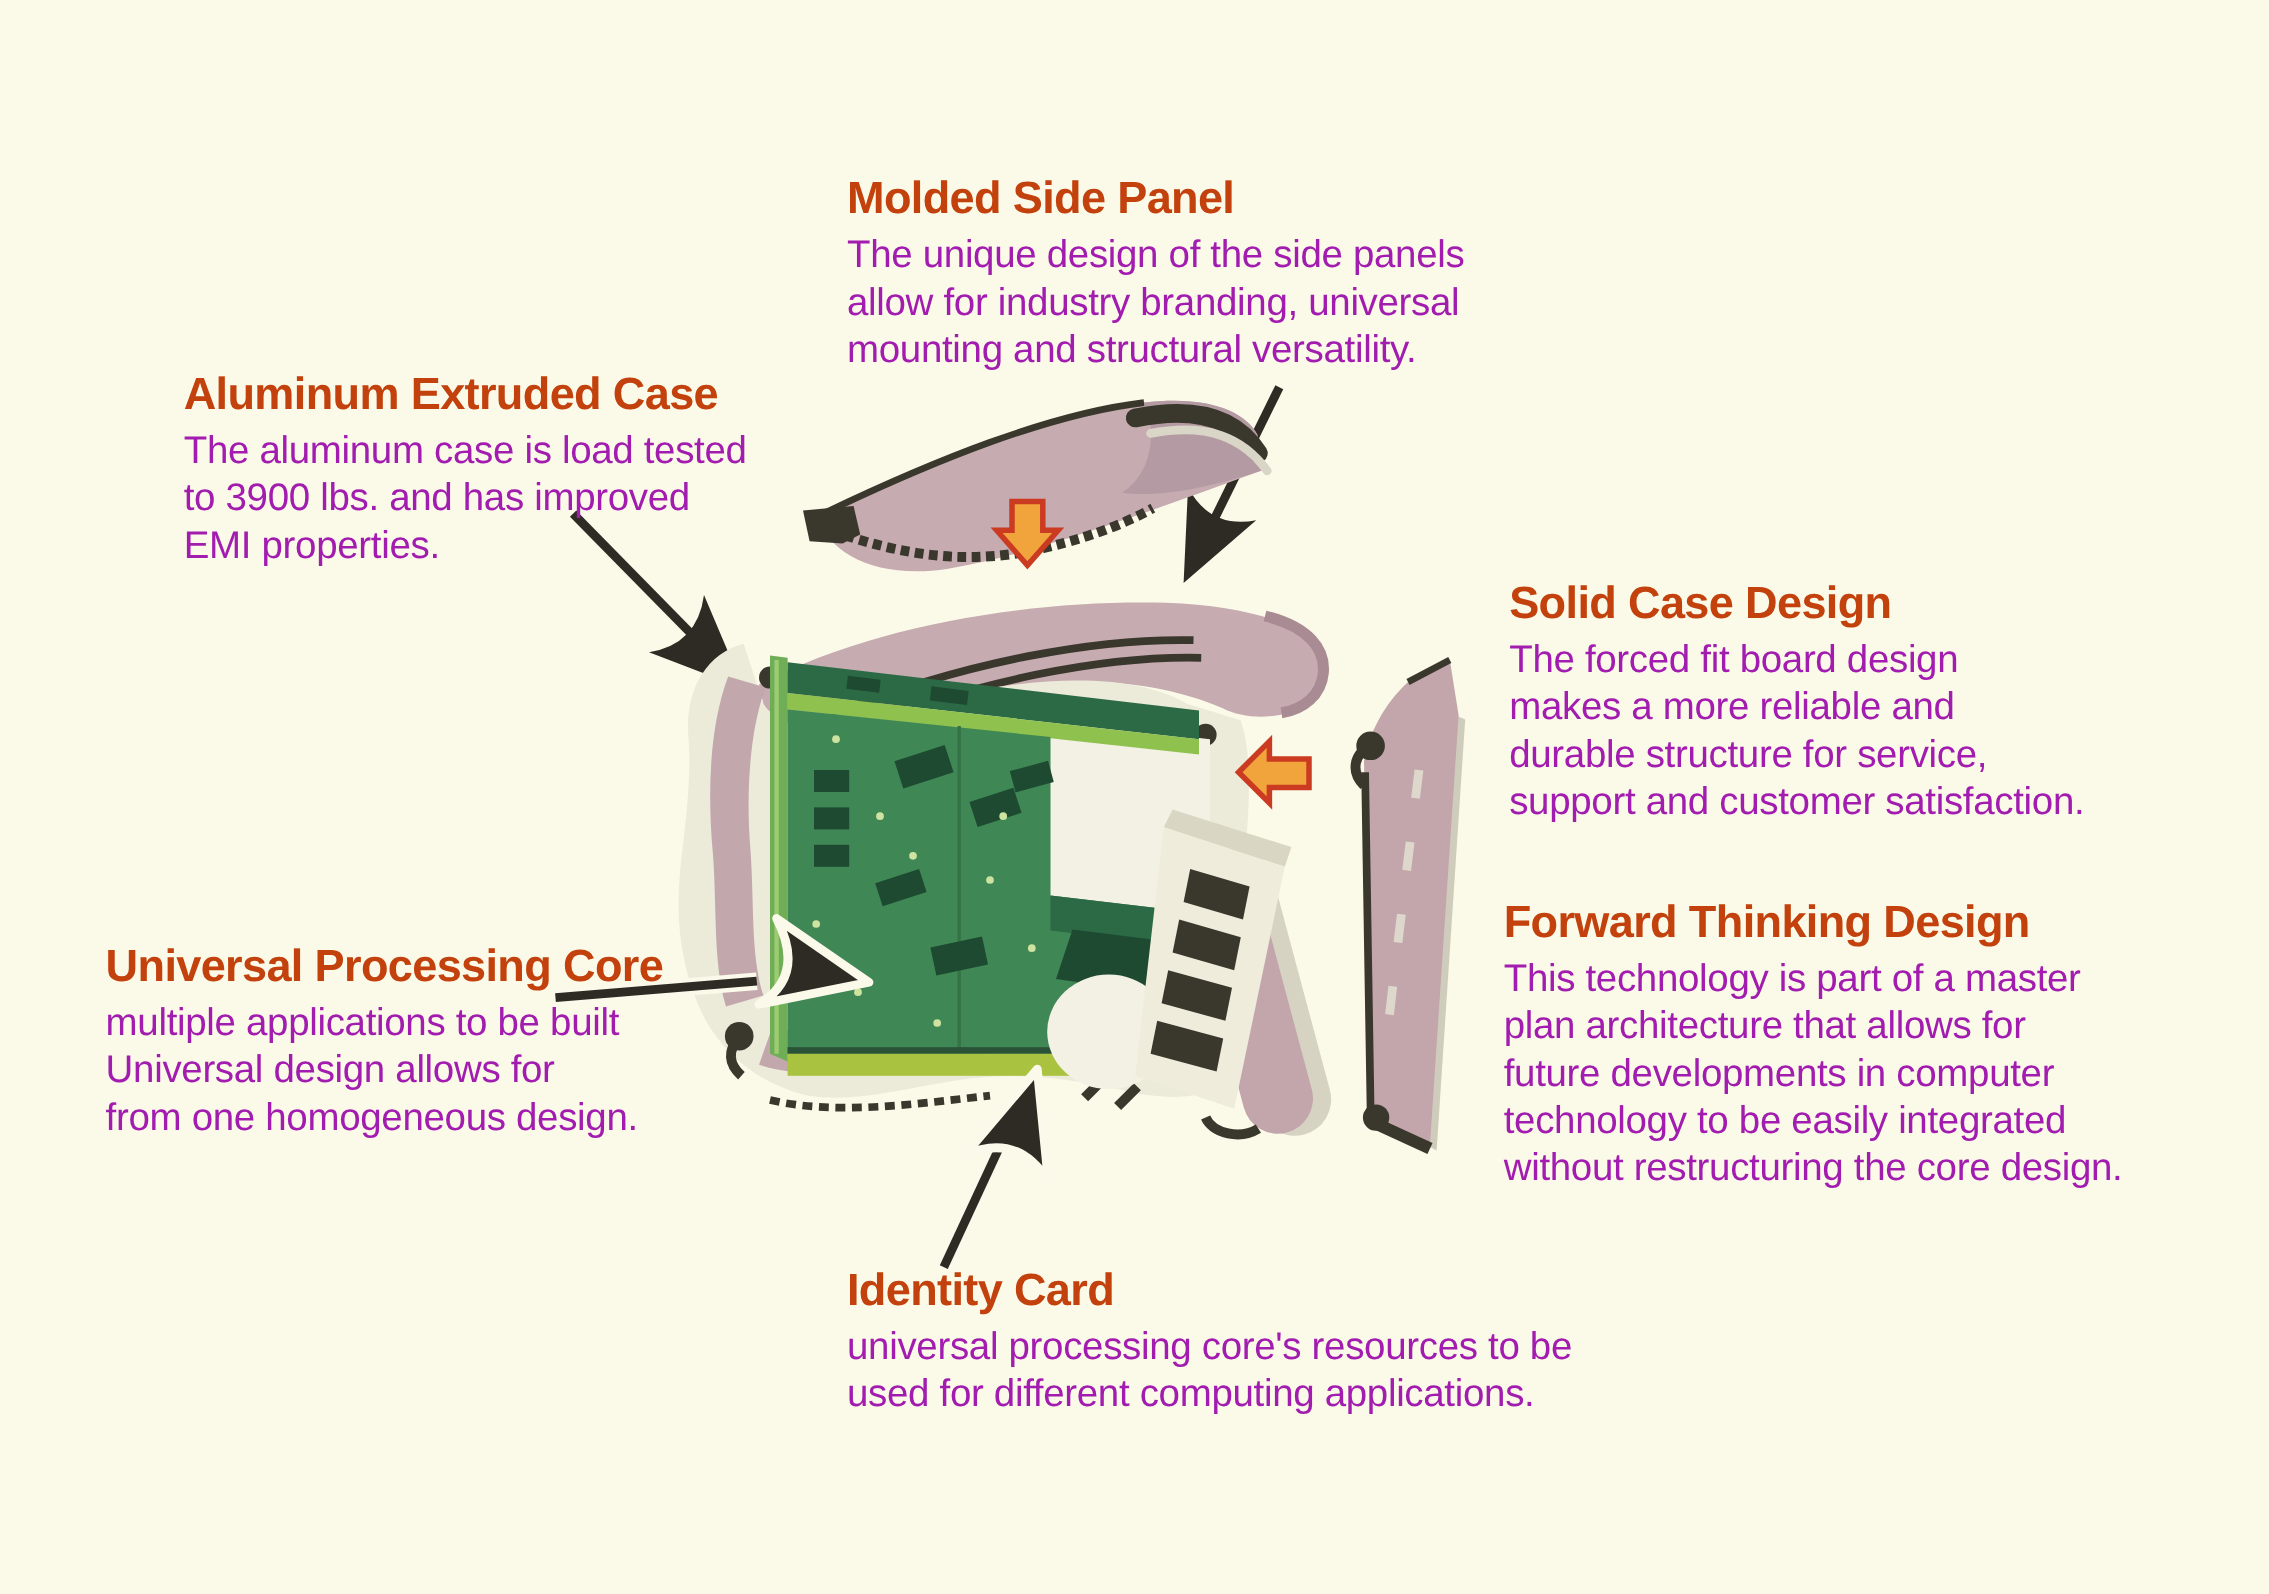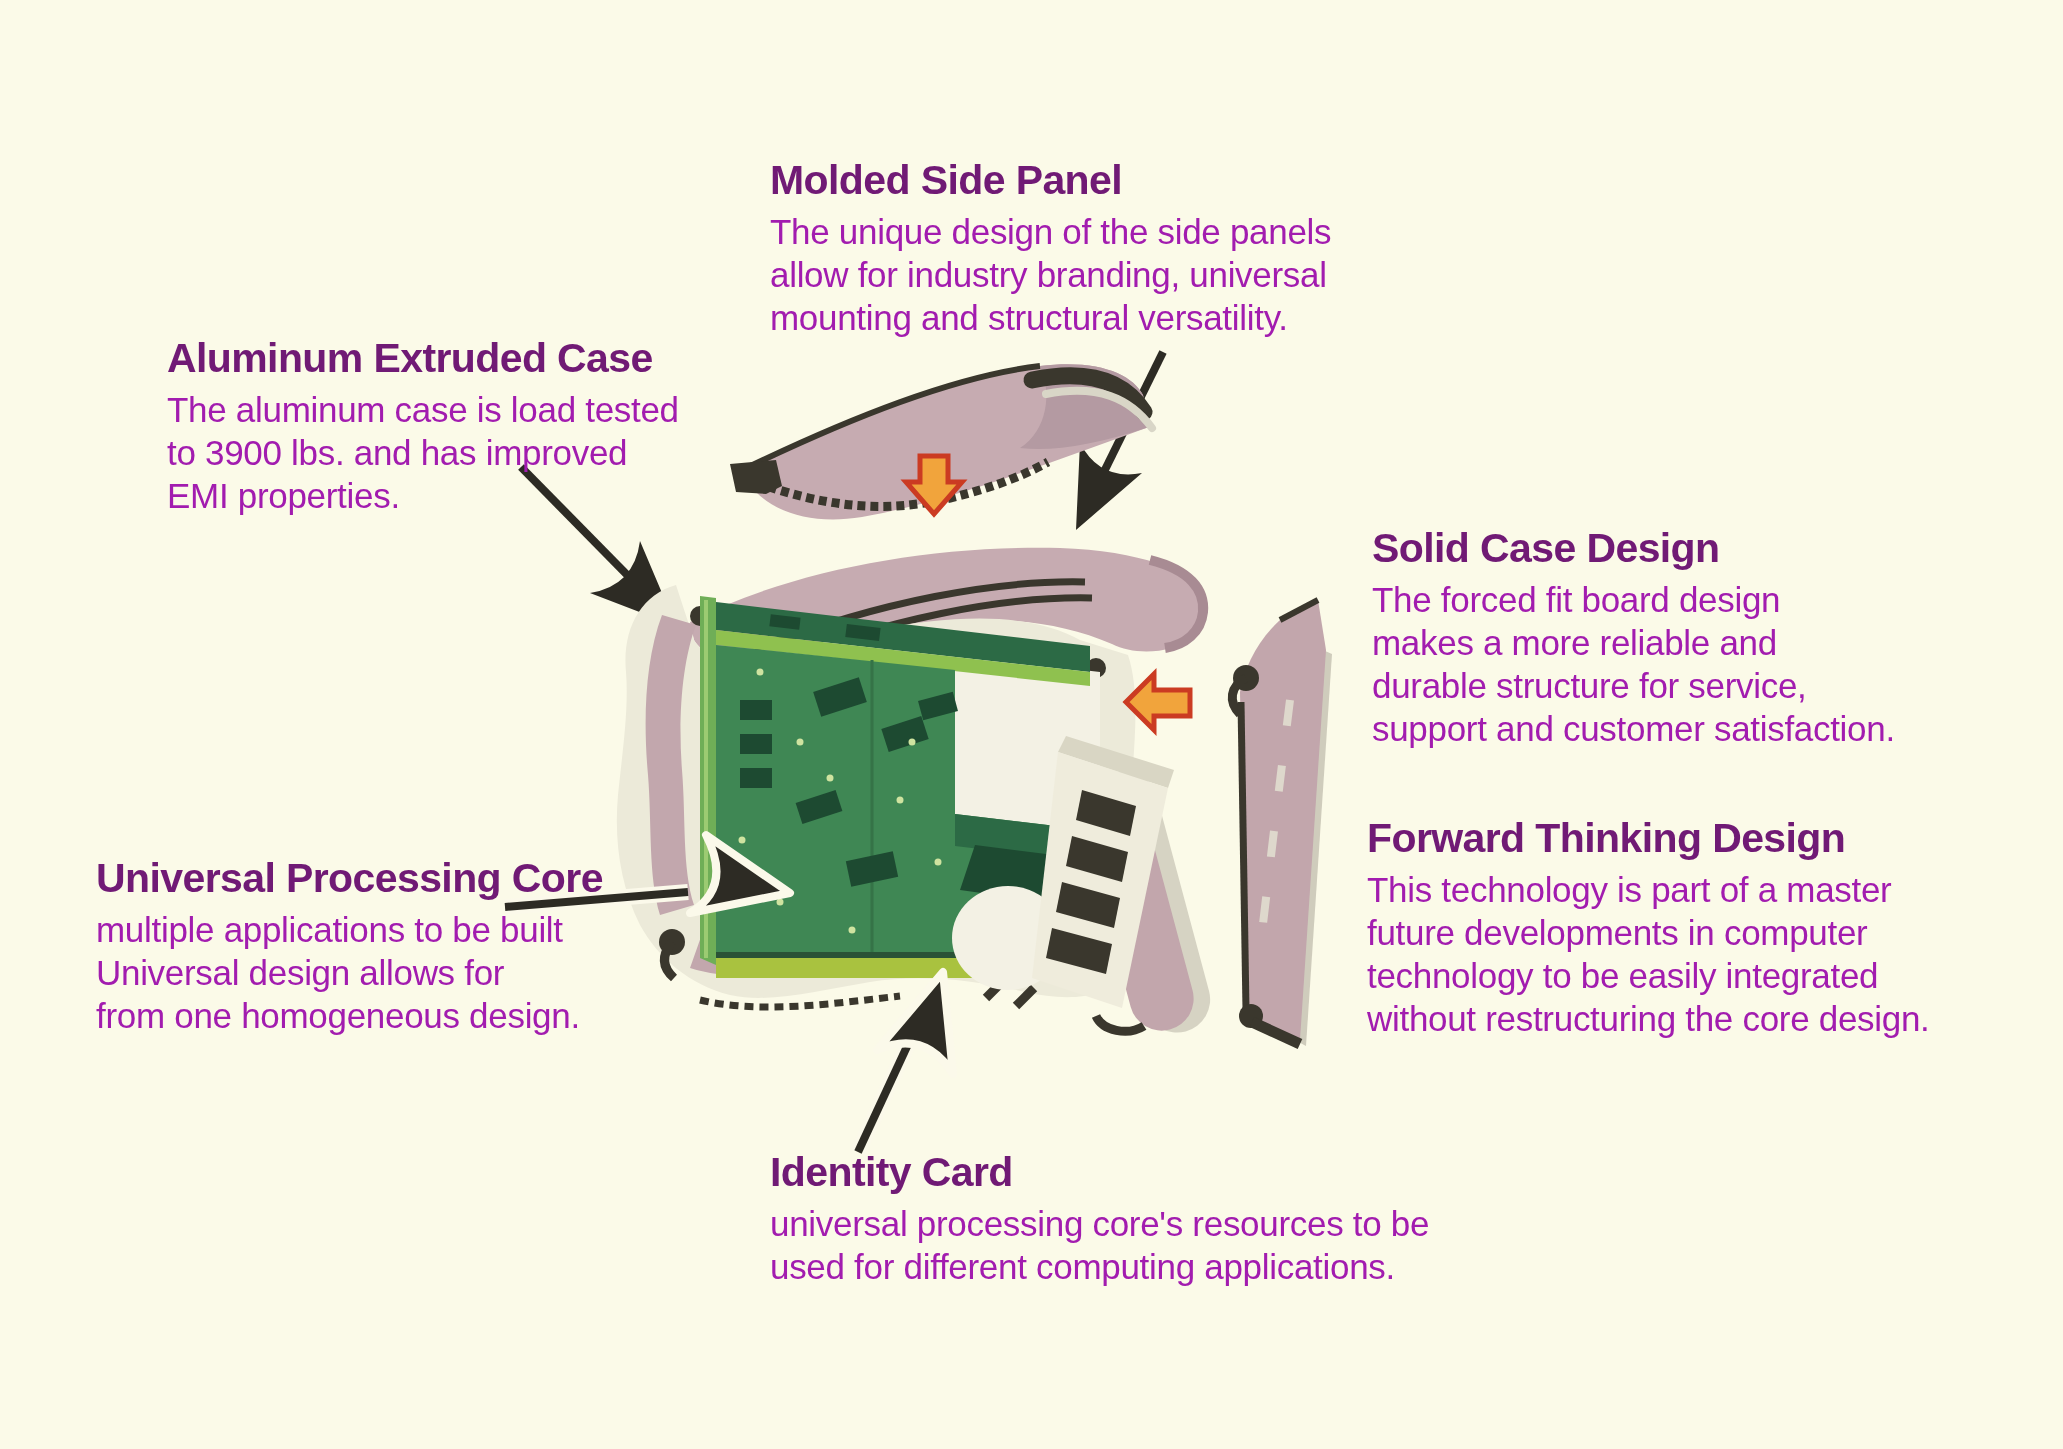--- a/index.html
+++ b/index.html
@@ -12,21 +12,21 @@
     color:#21201b;
   }
   .illu{position:absolute;left:0;top:0;width:2063px;height:1449px;}
   .ann{position:absolute;}
   .ann h2{
     margin:0 0 8px 0;
     font-size:41px;
     line-height:44px;
     font-weight:bold;
     letter-spacing:-0.6px;
-    color:#701a75;
+    color:#c2410c;
   }
   .ann .line{
     font-size:35px;
     line-height:43px;
     letter-spacing:-0.3px;
     color:#a21caf;
     white-space:nowrap;
   }
   .ann-molded    {left:770px;  top:158px;}
   .ann-aluminum  {left:167px;  top:336px;}
@@ -206,20 +206,21 @@
   <div class="ann ann-universal">
     <h2>Universal Processing Core</h2>
     <div class="line">multiple applications to be built</div>
     <div class="line">Universal design allows for</div>
     <div class="line">from one homogeneous design.</div>
   </div>
 
   <div class="ann ann-forward">
     <h2>Forward Thinking Design</h2>
     <div class="line">This technology is part of a master</div>
+    <div class="line">plan architecture that allows for</div>
     <div class="line">future developments in computer</div>
     <div class="line">technology to be easily integrated</div>
     <div class="line">without restructuring the core design.</div>
   </div>
 
   <div class="ann ann-identity">
     <h2>Identity Card</h2>
     <div class="line">universal processing core's resources to be</div>
     <div class="line">used for different computing applications.</div>
   </div>

